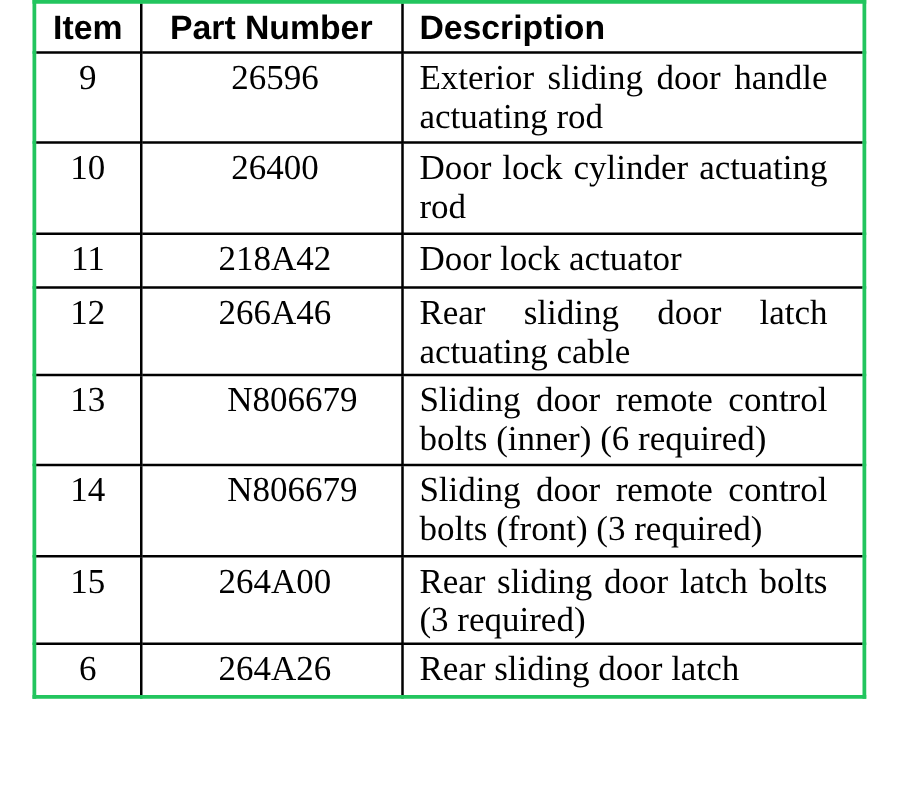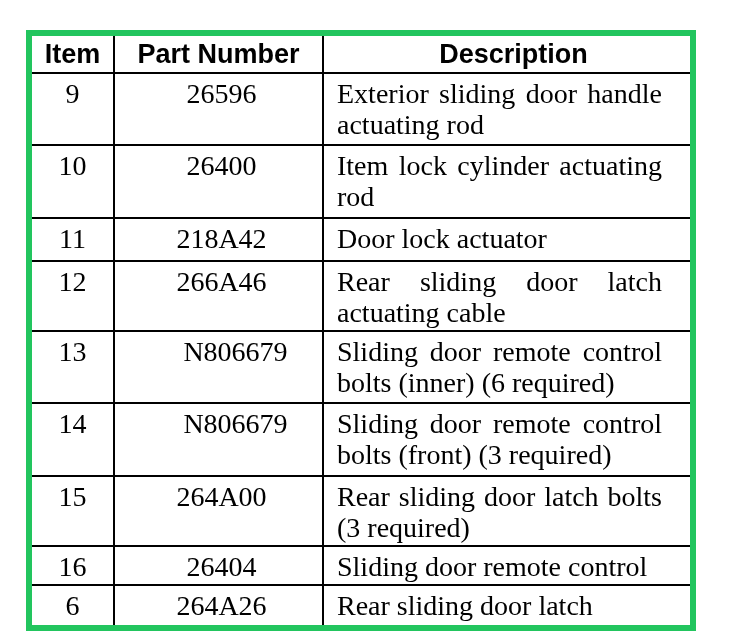--- a/index.html
+++ b/index.html
@@ -18,42 +18,42 @@
     position: relative;
     width: 736px;
     height: 638px;
     background: #ffffff;
   }
   table.parts-table {
     border-collapse: collapse;
     table-layout: fixed;
     position: absolute;
     left: 26px;
-    top: 30px;
+    top: 0;
     width: 664px;
-    border: 6px solid #22c55e;
+    border: 3px solid #22c55e;
   }
   table.parts-table th,
   table.parts-table td {
     border: 2px solid #000000;
     overflow: hidden;
     box-sizing: border-box;
   }
   
   thead th {
     font-family: "Liberation Sans", sans-serif;
     font-weight: bold;
     font-size: 27px;
     line-height: 30px;
     vertical-align: middle;
     padding: 2px 0 2px 0;
   }
   th.h-item { text-align: center; }
   th.h-part { }
-  th.h-desc { text-align: center; padding-left: 13px; }
+  th.h-desc { text-align: left; padding-left: 13px; }
   
   tbody td {
     font-family: "Liberation Serif", serif;
     font-size: 28px;
     line-height: 31px;
     vertical-align: top;
   }
   td.c-item {
     text-align: center;
     padding: 4px 2px 2px 2px;
@@ -88,21 +88,21 @@
     </thead>
     <tbody>
       <tr style="height:72px">
         <td class="c-item">9</td>
         <td class="c-part">26596</td>
         <td class="c-desc">Exterior sliding door handle actuating rod</td>
       </tr>
       <tr style="height:73px">
         <td class="c-item">10</td>
         <td class="c-part">26400</td>
-        <td class="c-desc">Item lock cylinder actuating rod</td>
+        <td class="c-desc">Door lock cylinder actuating rod</td>
       </tr>
       <tr style="height:43px">
         <td class="c-item">11</td>
         <td class="c-part">218A42</td>
         <td class="c-desc">Door lock actuator</td>
       </tr>
       <tr style="height:69px">
         <td class="c-item">12</td>
         <td class="c-part">266A46</td>
         <td class="c-desc">Rear sliding door latch actuating cable</td>
@@ -115,25 +115,20 @@
       <tr style="height:73px">
         <td class="c-item">14</td>
         <td class="c-part indent">N806679</td>
         <td class="c-desc">Sliding door remote control bolts (front) (3 required)</td>
       </tr>
       <tr style="height:62px">
         <td class="c-item">15</td>
         <td class="c-part">264A00</td>
         <td class="c-desc">Rear sliding door latch bolts (3 required)</td>
       </tr>
-      <tr style="height:39px">
-        <td class="c-item">16</td>
-        <td class="c-part">26404</td>
-        <td class="c-desc">Sliding door remote control</td>
-      </tr>
       <tr style="height:43px">
         <td class="c-item">6</td>
         <td class="c-part">264A26</td>
         <td class="c-desc">Rear sliding door latch</td>
       </tr>
     </tbody>
   </table>
 </div>
 
 </body></html>

